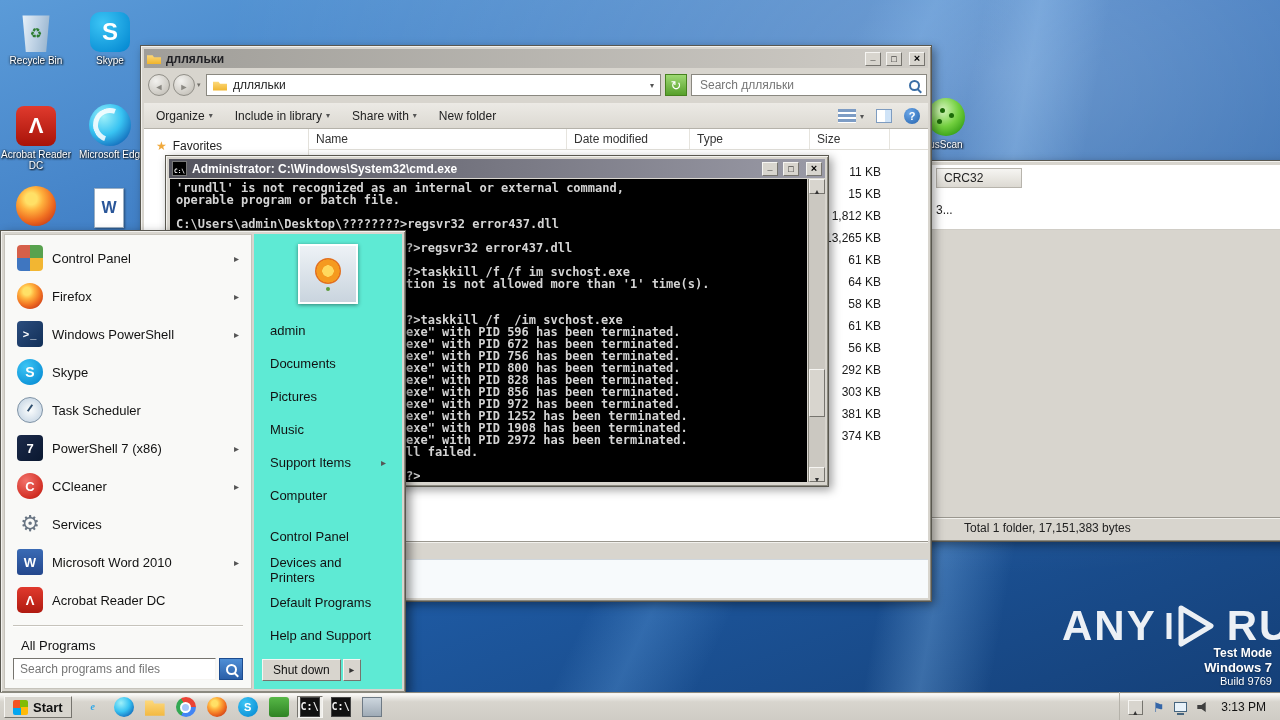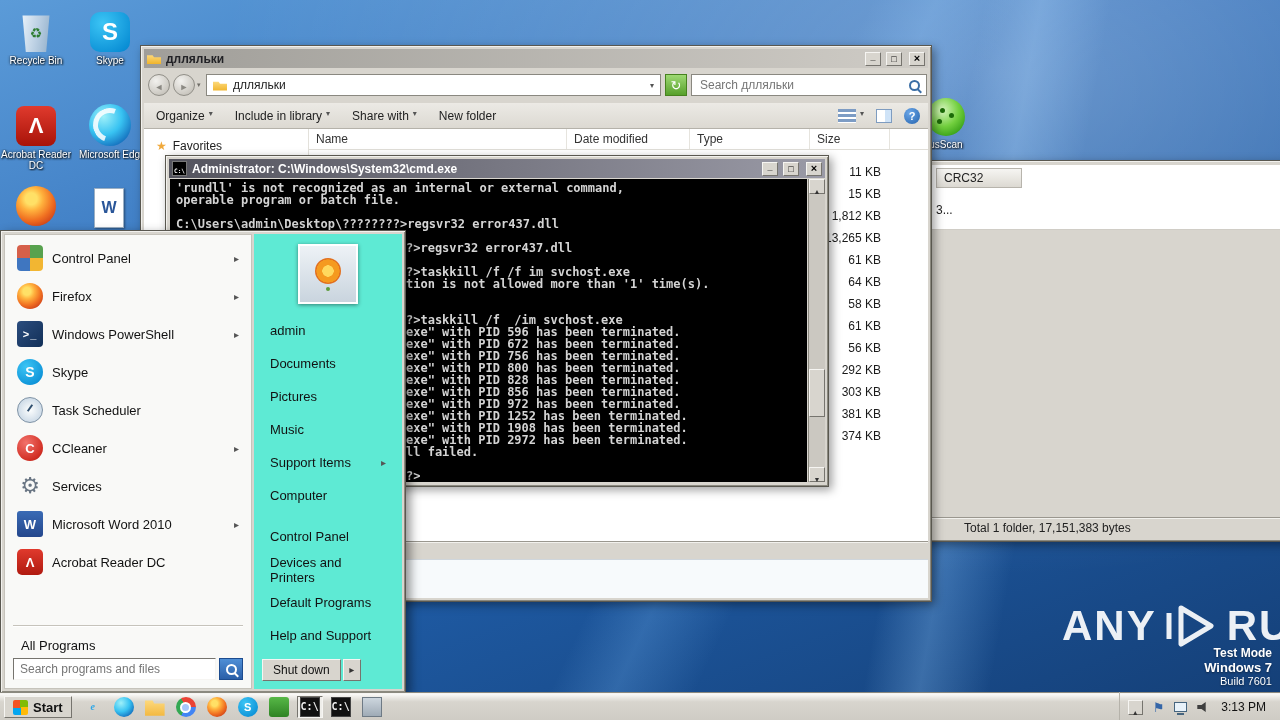--- a/index.html
+++ b/index.html
@@ -86,21 +86,21 @@
   .refreshbtn::after{content:"↻";font-size:13px;}
   .searchbox{position:absolute;left:547px;top:5px;width:236px;height:22px;background:#fff;border:1px solid #8a8880;
     display:flex;align-items:center;gap:6px;padding:0 6px;box-sizing:border-box;}
   .searchbox input{flex:1;border:none;outline:none;background:transparent;font:12px "Liberation Sans",sans-serif;color:#333;min-width:0;}
   .searchbox input::placeholder,.smsearch::placeholder{color:#767676;opacity:1;}
   .mag{width:7px;height:7px;border:2px solid #3b6ea5;border-radius:50%;position:relative;flex:none;}
   .mag::after{content:"";position:absolute;width:5px;height:2px;background:#3b6ea5;transform:rotate(45deg);right:-4px;bottom:-3px;}
   .mag.white{border-color:#fff;}.mag.white::after{background:#fff;}
   .toolrow{position:absolute;left:3px;right:3px;top:57px;height:26px;background:linear-gradient(#eceae5,#dcd9d2);
     border-bottom:1px solid #b5b2aa;display:flex;align-items:center;gap:22px;padding:0 12px;box-sizing:border-box;}
-  .tbi{display:flex;align-items:flex-start;gap:4px;font-size:12px;color:#222;}
+  .tbi{display:flex;align-items:center;gap:4px;font-size:12px;color:#222;}
   .toolicons{position:absolute;right:8px;top:5px;display:flex;gap:12px;align-items:center;}
   .viewsicon{width:18px;height:14px;background:repeating-linear-gradient(180deg,#7d9cc4 0 3px,#fff 3px 5px);}
   .paneicon{width:16px;height:14px;border:1px solid #7e9cc0;background:linear-gradient(90deg,#fff 0 55%,#cfe3f7 55%);box-sizing:border-box;}
   .helpicon{width:16px;height:16px;border-radius:50%;background:radial-gradient(circle at 35% 30%,#6aa6e8,#2563ad);
     color:#fff;font:bold 11px/16px "Liberation Sans",sans-serif;text-align:center;}
   .helpicon::after{content:"?";}
   .leftpane{position:absolute;left:3px;top:83px;width:165px;height:412px;background:#fff;border-right:1px solid #e3e1db;box-sizing:border-box;}
   .fav{display:flex;align-items:center;gap:6px;padding:10px 0 0 12px;font-size:12px;color:#222;}
   .favstar{color:#f0a93c;font-size:12px;}
   .favstar::after{content:"★";}
@@ -260,21 +260,21 @@
       <g fill="none" stroke="rgba(255,255,255,.92)" stroke-width="5" stroke-linejoin="round">
         <path d="M4 10 V36"></path>
         <path d="M16 5 L46 23 16 41 Z"></path>
       </g>
     </svg>
     <span class="wm-t">RUN</span>
   </div>
   <div class="binfo">
     <div class="b1">Test Mode</div>
     <div class="b2">Windows 7</div>
-    <div class="b3">Build 7601</div>
+    <div class="b3">Build 9769</div>
   </div>
 
   <div class="win bgwin">
     <div class="bg-rowarea">
       <div class="bg-colhdr">CRC32</div>
       <div class="bg-cell">3...</div>
     </div>
     <div class="bg-status">
       <span>Total 1 folder, 17,151,383 bytes</span>
     </div>
@@ -491,20 +491,25 @@
             <span class="smlabel">Skype</span>
             <span class="jarrow" style="visibility: hidden;"></span>
           </div>
 
           <div class="smitem">
             <div class="ic ic-task-scheduler"></div>
             <span class="smlabel">Task Scheduler</span>
             <span class="jarrow" style="visibility: hidden;"></span>
           </div>
 
+          <div class="smitem">
+            <div class="ic ic-powershell7"></div>
+            <span class="smlabel">PowerShell 7 (x86)</span>
+            <span class="jarrow"></span>
+          </div>
 
           <div class="smitem">
             <div class="ic ic-ccleaner"></div>
             <span class="smlabel">CCleaner</span>
             <span class="jarrow"></span>
           </div>
 
           <div class="smitem">
             <div class="ic ic-services"></div>
             <span class="smlabel">Services</span>

